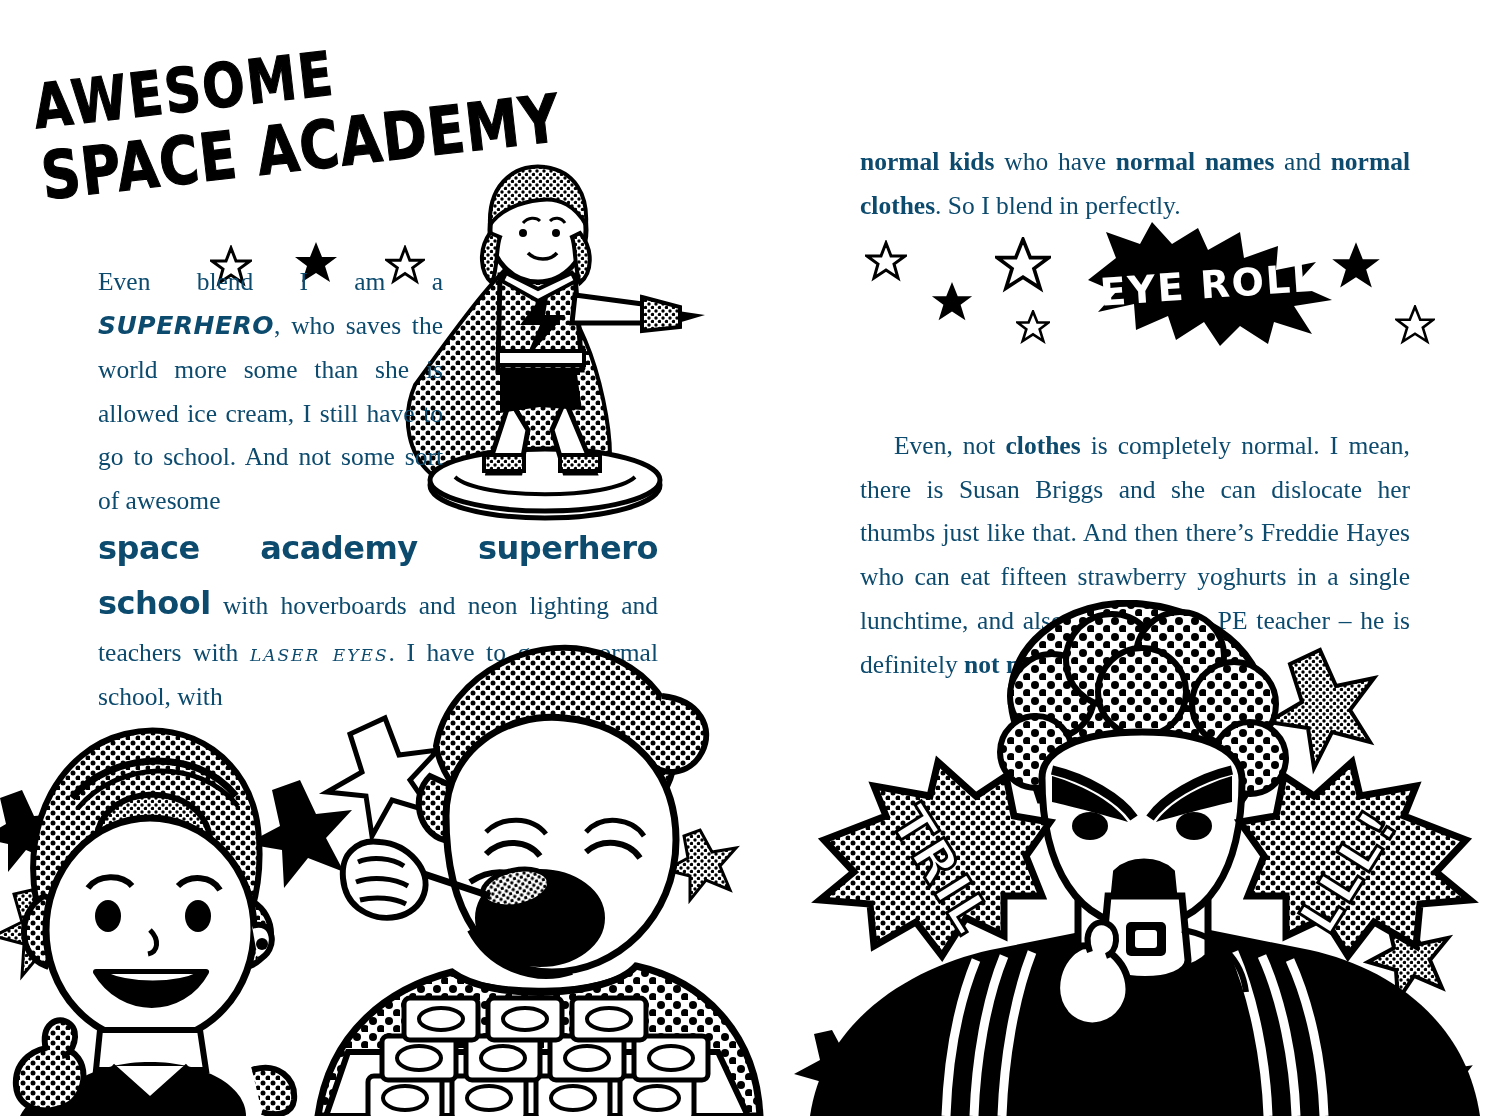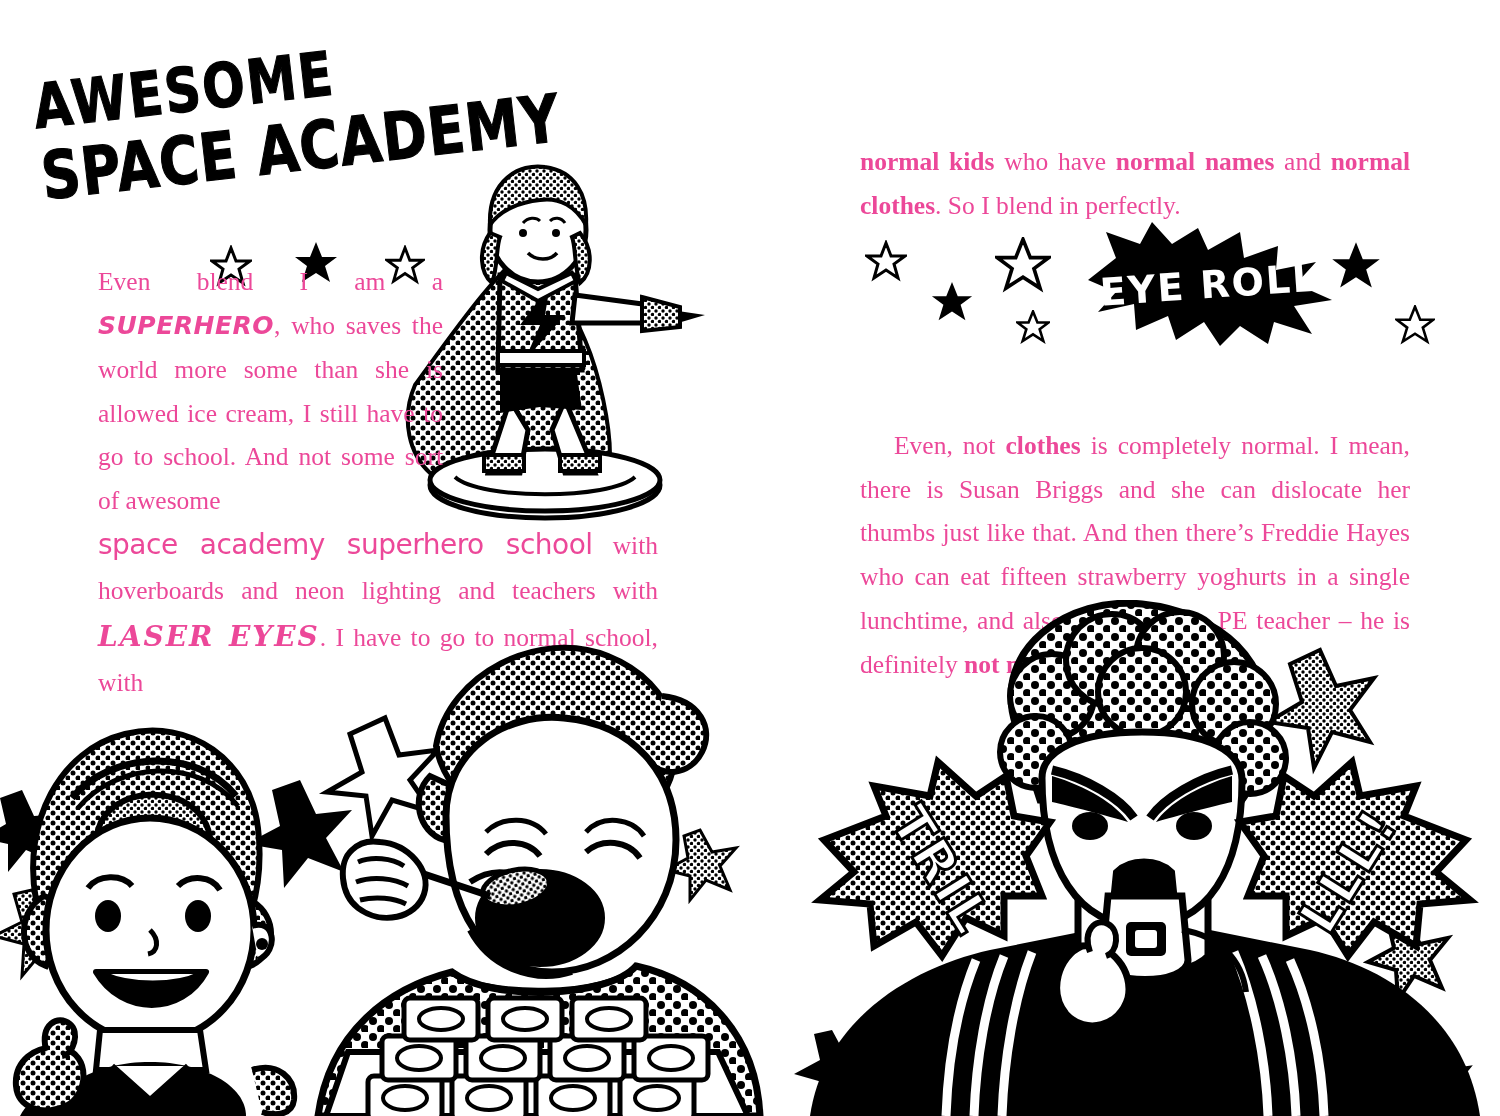--- a/index.html
+++ b/index.html
@@ -63,43 +63,43 @@
     letter-spacing: 1px;
   }
 
   
   .body-text {
     font-family: "Liberation Serif", serif;
     font-size: 25.5px;
     line-height: 1.72;
     text-align: justify;
     text-justify: inter-word;
-    color: #ec4899;
+    color: #0c4a6e;
   }
   .b-strong {
     font-weight: bold;
   }
   .b-italic-bold {
     font-weight: bold;
     font-style: italic;
     font-family: "DejaVu Sans", sans-serif;
     font-size: 25px;
     letter-spacing: 0.5px;
   }
   .b-blocky {
     font-family: "DejaVu Sans", sans-serif;
-    font-weight: normal;
-    font-size: 28px;
+    font-weight: bold;
+    font-size: 32px;
     letter-spacing: -0.5px;
   }
   .b-laser {
     font-family: "DejaVu Serif", serif;
     font-style: italic;
-    font-weight: bold;
-    font-size: 28px;
+    font-weight: normal;
+    font-size: 17px;
     letter-spacing: 2px;
   }
 
   .para-left {
     position: absolute;
     left: 68px;
     top: 200px;
     width: 560px;
   }
 

